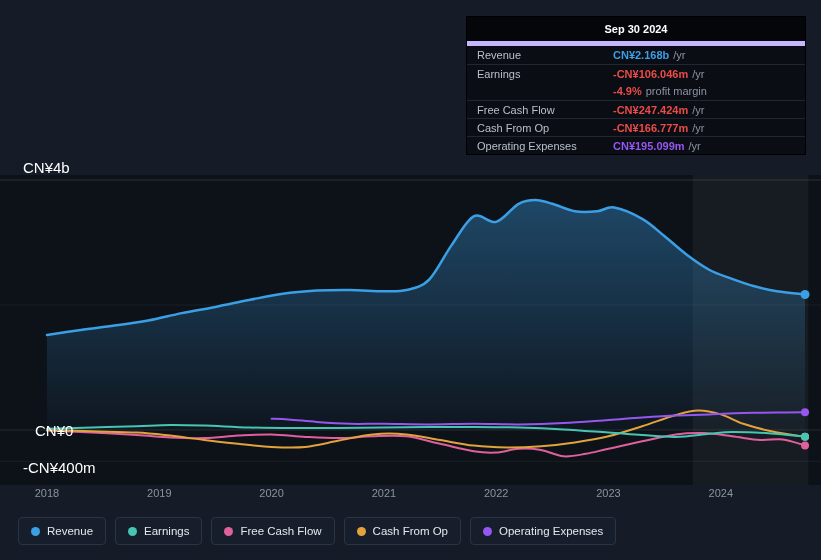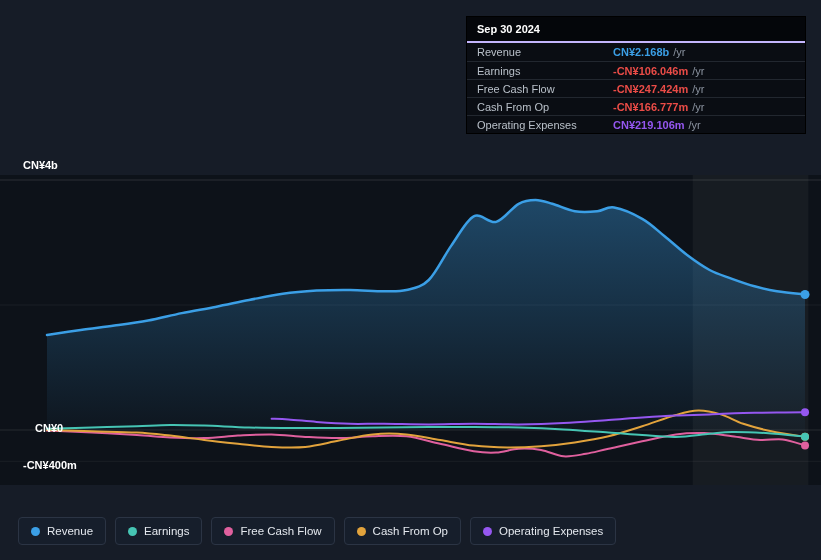--- a/index.html
+++ b/index.html
@@ -4,35 +4,35 @@
 <style>
   * { box-sizing: border-box; margin: 0; padding: 0; }
   html,body { background:#151b26; }
   .screen {
     position: relative; width: 821px; height: 560px;
     background: #161c27; overflow: hidden;
     font-family: "Liberation Sans", sans-serif;
   }
   .plot { position:absolute; left:0; top:175px; width:821px; height:310px; background:#0d1219; }
   .plot svg { display:block; }
-  .ylab { position:absolute; color:#ffffff; font-size:11px; font-weight:bold; z-index:3; }
+  .ylab { position:absolute; color:#ffffff; font-size:15px; font-weight:normal; z-index:3; }
   .xaxis { position:absolute; left:0; top:487px; width:821px; height:14px; }
   .x-tick { position:absolute; width:44px; text-align:center; color:#8b93a0; font-size:11px; }
   .legend { position:absolute; left:18px; top:517px; display:flex; gap:9px; }
   .chip {
     display:flex; align-items:center; gap:7px; padding:7px 12px;
     background:#161e2b; border:1px solid #2b3444; border-radius:4px;
     color:#e4e8ee; font-size:11.5px; cursor:pointer; white-space:nowrap;
   }
   .dot { width:9px; height:9px; border-radius:50%; flex:none; }
   .tooltip {
     position:absolute; left:466px; top:16px; width:340px;
     background:#0a0d13; border:1px solid #000; font-size:11px; z-index:5;
   }
-  .tt-header { background:#04060a; color:#ffffff; font-weight:bold; padding:6px 10px; border-bottom:2px solid #c4b5fd; }
+  .tt-header { background:#04060a; color:#ffffff; font-weight:bold; padding:6px 10px; border-bottom:5px solid #c4b5fd;text-align:center; }
   .tt-row { display:flex; align-items:center; height:18px; padding:0 10px; }
   .tt-row.sep { border-top:1px solid #22272f; }
   .tt-label { width:116px; flex:none; color:#b9c0c9; }
   .tt-value { font-weight:bold;margin-left:20px; }
   .tt-suffix { color:#8b93a0; font-weight:normal; margin-left:4px;text-align:center; }
 </style>
 </head>
 <body>
 
 <div class="screen">
@@ -61,20 +61,29 @@
         <circle cx="805.025" cy="261.8125" r="4" fill="#e2a33c"></circle>
         <circle cx="805.025" cy="261.625" r="4" fill="#46c5b4"></circle>
         <circle cx="805.025" cy="237.25" r="4" fill="#9557f0"></circle>
       </svg>
   </div>
 
   <div class="ylab" style="left:23px;top:159px">CN¥4b</div>
   <div class="ylab" style="left:35px;top:422px">CN¥0</div>
   <div class="ylab" style="left:23px;top:459px">-CN¥400m</div>
 
+  <div class="xaxis" id="x-axis">
+      <div class="x-tick" style="left: 25px;">2018</div>
+      <div class="x-tick" style="left: 137.3px;">2019</div>
+      <div class="x-tick" style="left: 249.6px;">2020</div>
+      <div class="x-tick" style="left: 361.9px;">2021</div>
+      <div class="x-tick" style="left: 474.2px;">2022</div>
+      <div class="x-tick" style="left: 586.5px;">2023</div>
+      <div class="x-tick" style="left: 698.8px;">2024</div>
+    </div>
 
   <div class="legend" id="legend">
       <div class="chip">
         <span class="dot" style="background: rgb(59, 159, 230);"></span>
         <span>Revenue</span>
       </div>
       <div class="chip">
         <span class="dot" style="background: rgb(70, 197, 180);"></span>
         <span>Earnings</span>
       </div>
@@ -100,33 +109,38 @@
       <span class="tt-value" style="color: rgb(59, 159, 230);">CN¥2.168b</span>
       <span class="tt-suffix">/yr</span>
     </div>
 
     <div class="tt-row sep">
       <span class="tt-label">Earnings</span>
       <span class="tt-value" style="color: rgb(235, 76, 71);">-CN¥106.046m</span>
       <span class="tt-suffix">/yr</span>
     </div>
 
+    <div class="tt-row">
+      <span class="tt-label"></span>
+      <span class="tt-value" style="color: rgb(235, 76, 71);">-4.9%</span>
+      <span class="tt-suffix">profit margin</span>
+    </div>
 
     <div class="tt-row sep">
       <span class="tt-label">Free Cash Flow</span>
       <span class="tt-value" style="color: rgb(235, 76, 71);">-CN¥247.424m</span>
       <span class="tt-suffix">/yr</span>
     </div>
 
     <div class="tt-row sep">
       <span class="tt-label">Cash From Op</span>
       <span class="tt-value" style="color: rgb(235, 76, 71);">-CN¥166.777m</span>
       <span class="tt-suffix">/yr</span>
     </div>
 
     <div class="tt-row sep">
       <span class="tt-label">Operating Expenses</span>
-      <span class="tt-value" style="color: rgb(149, 87, 240);">CN¥219.106m</span>
+      <span class="tt-value" style="color: rgb(149, 87, 240);">CN¥195.099m</span>
       <span class="tt-suffix">/yr</span>
     </div>
   </div>
 
 </div>
 
 </body></html>

